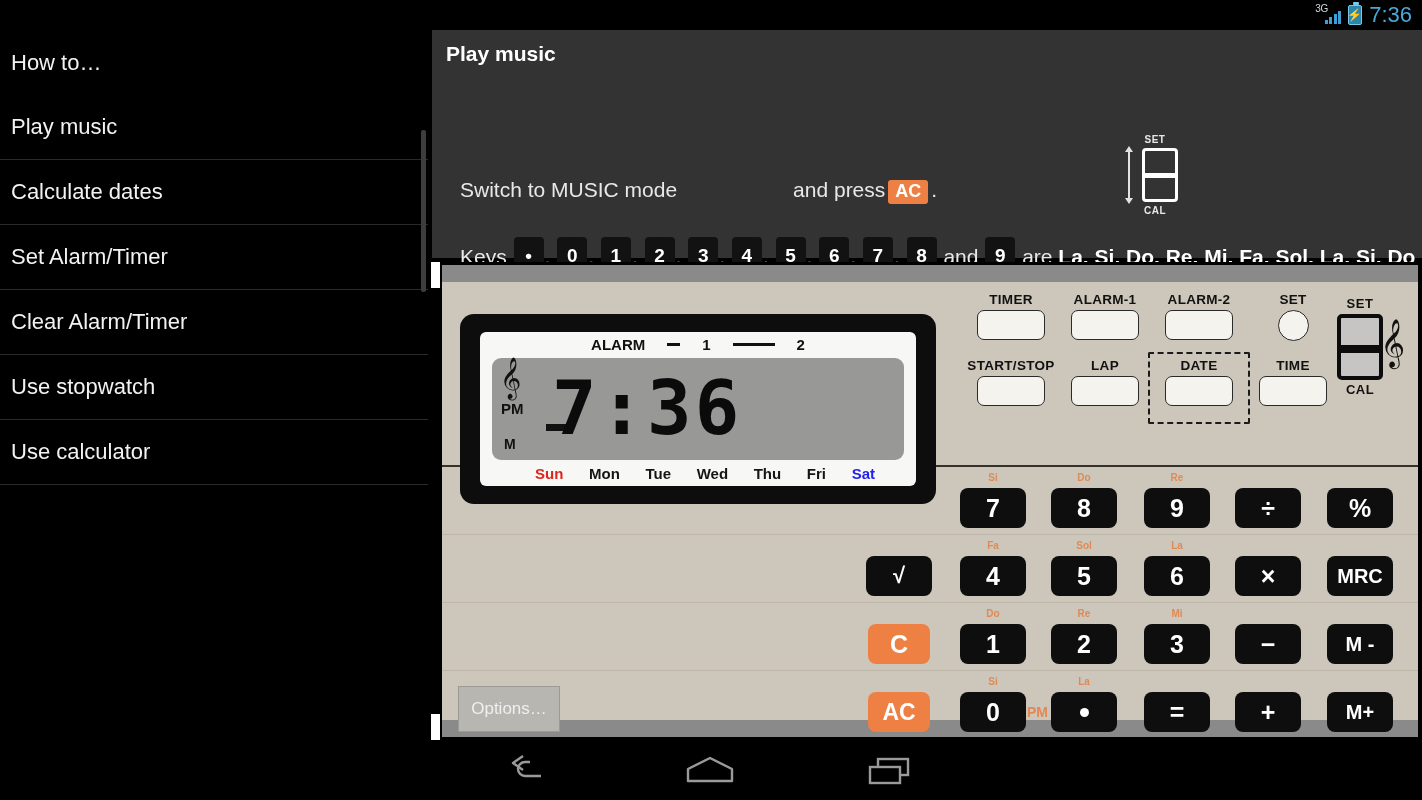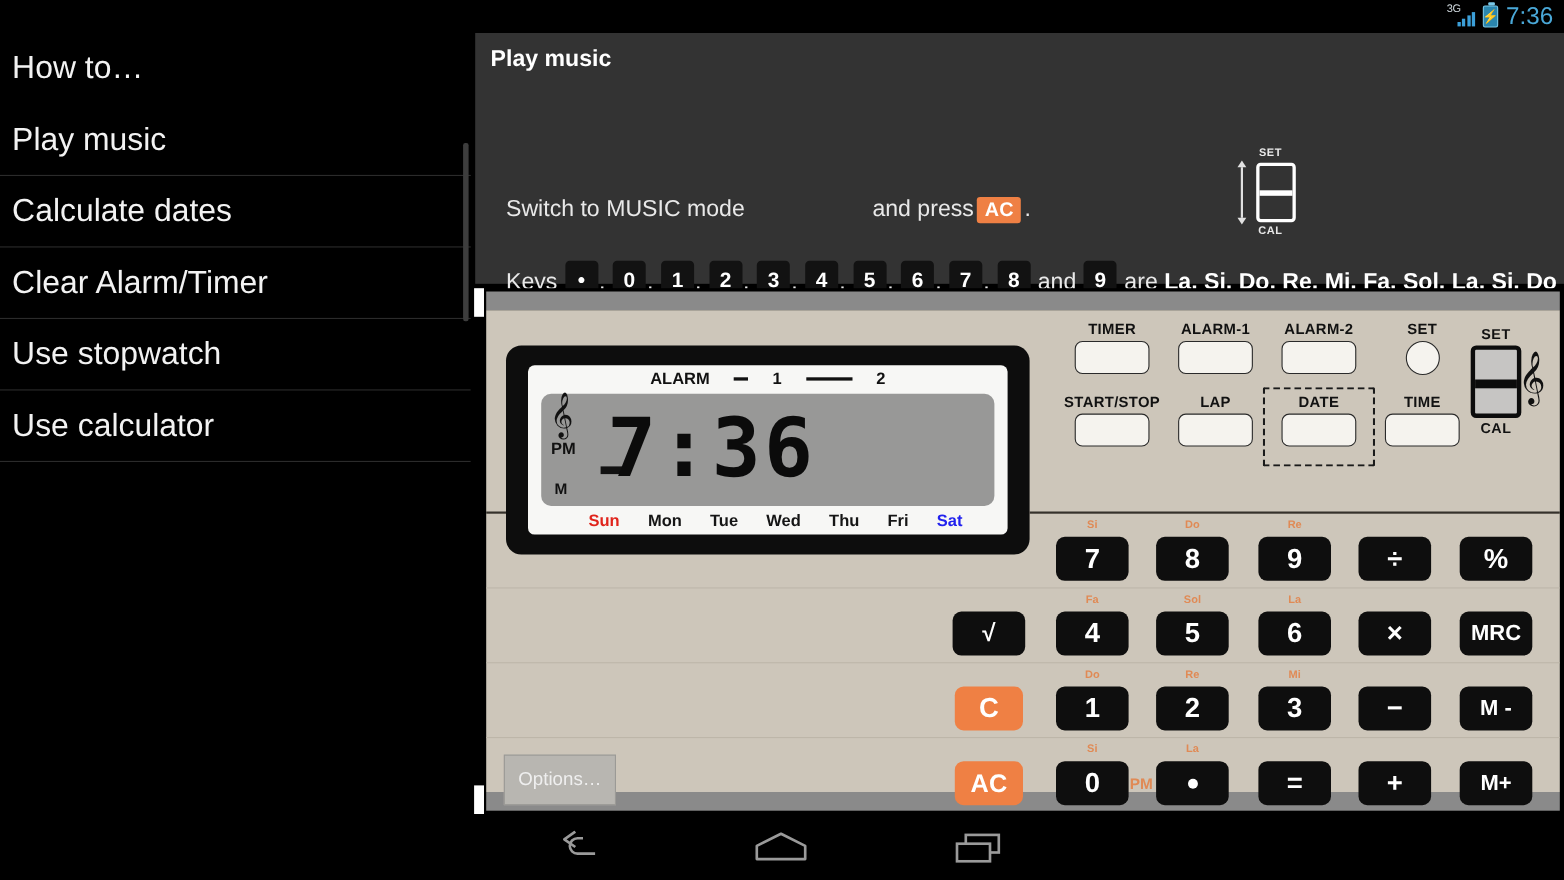--- a/index.html
+++ b/index.html
@@ -50,21 +50,21 @@
   }
 
   
   .sidebar {
     position: absolute; left: 0; top: 30px; width: 428px; height: 770px;
     background: #000;
   }
   .side-item {
     position: relative; height: 65px; display: flex; align-items: center;
     padding-left: 11px; border-bottom: 1px solid #2b2b2b;
-    color: #f2f2f2; font-size: 29px; letter-spacing: 0px;
+    color: #f2f2f2; font-size: 22px; letter-spacing: 0px;
   }
   .side-item:first-child { border-bottom: none; }
   .side-scroll {
     position: absolute; right: 2px; top: 100px; width: 5px; height: 162px;
     background: #3d3d3d; border-radius: 2px;
   }
 
   
   .instr {
     position: absolute; left: 432px; top: 30px; width: 990px; height: 228px;
@@ -303,20 +303,23 @@
 
   <div class="sidebar">
     <div class="side-item">
       <span>How to…</span>
     </div>
     <div class="side-item">
       <span>Play music</span>
     </div>
     <div class="side-item">
       <span>Calculate dates</span>
+    </div>
+    <div class="side-item">
+      <span>Set Alarm/Timer</span>
     </div>
     <div class="side-item">
       <span>Clear Alarm/Timer</span>
     </div>
     <div class="side-item">
       <span>Use stopwatch</span>
     </div>
     <div class="side-item">
       <span>Use calculator</span>
     </div>

